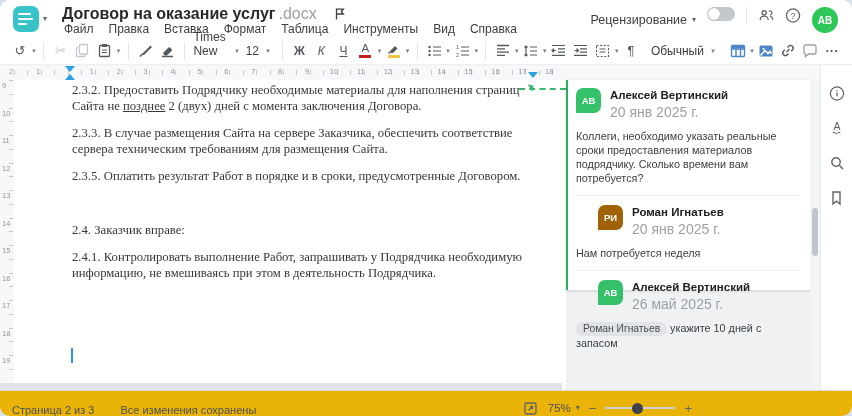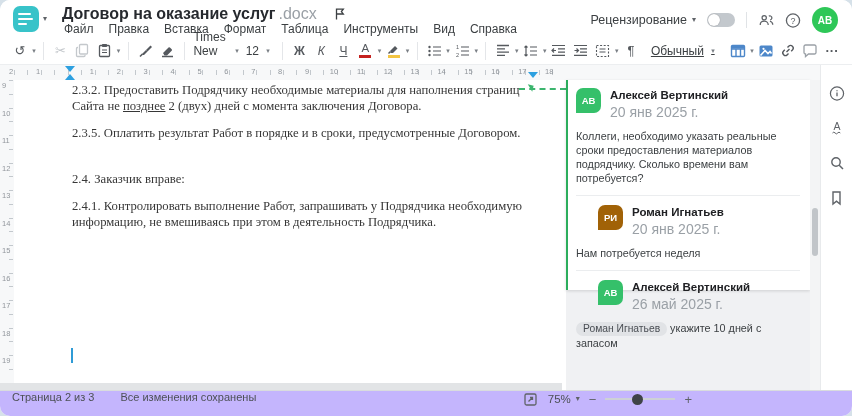--- a/index.html
+++ b/index.html
@@ -15,39 +15,39 @@
   .logo i:nth-child(1){ width:13px; }
   .logo i:nth-child(2){ width:15px; }
   .logo i:nth-child(3){ width:9px; }
   .caret { font-size:8px; color:#5f6368; line-height:1; }
   .title-row { position:absolute; left:62px; top:5px; font-size:16px; display:flex; align-items:center; gap:3px; }
   .title-row b { color:#26292e; }
   .title-row .ext { color:#9aa0a6; font-weight:400; }
   .flag-btn { margin-left:12px; display:flex; }
   .menu-row { position:absolute; left:62px; top:21px; display:flex; gap:11px; font-size:12px; color:#3c4043; }
   .menu-row .mi { cursor:default; padding:1px 2px; }
-  .hdr-right { position:absolute; right:14px; top:7px; display:flex; align-items:center; gap:11px; }
+  .hdr-right { position:absolute; right:14px; top:7px; display:flex; gap:11px; }
   .review { font-size:12.5px; color:#3c4043; display:flex; align-items:center; gap:5px; }
   .toggle { width:28px; height:14px; border-radius:8px; background:#c3c8cd; position:relative; }
   .toggle .knob { position:absolute; left:1px; top:1px; width:12px; height:12px; border-radius:50%; background:#fff; box-shadow:0 0 1px rgba(0,0,0,.4); }
   .vdiv { width:1px; height:16px; background:#e0e3e6; }
   .avatar { width:26px; height:26px; border-radius:50%; background:#2ec758; color:#fff; font-size:10px; font-weight:700; display:flex; align-items:center; justify-content:center; }
   .icon16 { width:16px; height:16px; display:inline-flex; align-items:center; justify-content:center; }
 
   
   .tbar { position:absolute; top:37px; left:0; right:0; height:28px; display:flex; align-items:center; padding:0 10px; gap:2px; border-bottom:1px solid #eceef0; }
   .tb { height:24px; min-width:20px; display:flex; align-items:center; justify-content:center; border-radius:3px; color:#55595e; font-size:13px; }
   .tb.dis { color:#c4c8cc; }
   .tb .ltr { font-size:12px; font-weight:700; }
   .tb-caret { font-size:7px; color:#7a7f85; width:10px; display:flex; justify-content:center; }
   .tdiv { width:1px; height:18px; background:#e4e6e9; margin:0 5px; }
   .sel { display:flex; align-items:center; gap:4px; font-size:12px; color:#3c4043; padding:0 2px; }
   .sel.font { width:96px; justify-content:space-between; }
   .sel.size { width:34px; justify-content:space-between; }
-  .sel.style { width:96px; justify-content:flex-end; margin:4px 6px;text-decoration:underline; }
+  .sel.style { width:96px; justify-content:flex-end; margin:4px 6px; }
   .stack { display:flex; flex-direction:column; align-items:center; line-height:1; }
   .clrbar { width:12px; height:3px; margin-top:1px; }
   svg { display:block; }
 
   
   .ruler { position:absolute; top:65px; left:0; right:32px; height:15px; background:#f7f8f9; }
   .hticks { position:absolute; left:14px; width:546px; top:5px; height:5px;
     background:repeating-linear-gradient(90deg,#c3c8cd 0 1px,transparent 1px 13.45px); }
   .rnum { position:absolute; top:2px; transform:translateX(-50%); font-size:7.5px; color:#90959b; }
   .mk { position:absolute; width:0; height:0; }
@@ -58,21 +58,21 @@
   .main { position:absolute; top:80px; left:0; right:0; bottom:26px; background:#fff; }
   .vruler { position:absolute; left:0; top:0; bottom:7px; width:14px; background:#f7f8f9;
     }
   .vruler .vticks { position:absolute; top:0; bottom:0; left:9px; width:4px;
     background:repeating-linear-gradient(180deg,#c3c8cd 0 1px,transparent 1px 13.75px); }
   .vruler .rnum { transform:none; left:2px; top:auto; }
   .page { position:absolute; left:14px; top:0; width:548px; bottom:7px; background:#fff; }
   .page-gap { position:absolute; left:0; width:562px; bottom:0; height:7px; background:#e2e4e6; }
   .doc-text { position:absolute; left:58px; top:2px; width:464px; font-family:"Liberation Serif","DejaVu Serif",serif; font-size:12.7px; line-height:16px; color:#373737; }
   .doc-text p { margin-bottom:11px; }
-  .doc-text p.sp { margin-top:30px; }
+  .doc-text p.sp { margin-top:38px; }
   .seg-u { text-decoration:underline; }
   .seg-bm { border-bottom:2px solid #8ab7f8; }
   .cursor { position:absolute; left:71px; top:268px; width:2px; height:15px; background:#2f9bd6; }
   .anchor { position:absolute; left:519px; top:8px; width:47px; border-top:2px dashed #3cb56e; }
   .anchor-arrow { position:absolute; left:513px; top:5px; width:0; height:0;
     border-top:6px solid #3cb56e; border-left:6px solid transparent; transform:rotate(14deg); }
 
   
   .panel { position:absolute; left:566px; width:244px; top:0; bottom:0; background:#f0f1f3; }
   .card { position:absolute; left:0; right:0; top:0; height:210px; background:#fff; border-left:2px solid #2bad5c; box-shadow:0 1px 3px rgba(0,0,0,.14); padding:6px 10px 0 8px; }
@@ -87,21 +87,21 @@
   .c-sep { height:1px; background:#ebedef; margin:10px 0 9px; }
   .pill { display:inline-block; background:#e1e3e6; border-radius:9px; padding:0px 7px; font-size:10.3px; color:#4a4e54; }
 
   
   .sbar { position:absolute; left:810px; width:10px; top:0; bottom:0; background:#f3f4f5; }
   .sbar .thumb { position:absolute; left:2px; width:6px; top:128px; height:48px; border-radius:3px; background:#c1c5c9; }
   .side { position:absolute; left:820px; right:0; top:-15px; bottom:0; background:#fff; border-left:1px solid #e8eaec; display:flex; flex-direction:column; align-items:center; padding-top:20px; gap:19px; }
   .side .icon16 { color:#5f6368; }
 
   
-  .status { position:absolute; left:0; right:0; bottom:0; height:26px; background:#c4b5fd; border-top:1px solid #d9dcde; display:flex; align-items:flex-start; padding:0 12px; font-size:11px; color:#4c5055; }
+  .status { position:absolute; left:0; right:0; bottom:0; height:26px; background:#eab308; border-top:1px solid #d9dcde; display:flex; align-items:flex-end; padding:0 12px; font-size:11px; color:#4c5055; }
   .status .pagenum { margin-right:26px; }
   .zoomctl { margin-left:auto; display:flex; align-items:center; gap:9px; margin-right:148px; }
   .zoom-val { display:flex; align-items:center; gap:5px; font-size:11.5px; }
   .slider { width:70px; height:2px; background:#cdd1d5; position:relative; }
   .slider .knob { position:absolute; top:-4.5px; left:38%; width:11px; height:11px; border-radius:50%; background:#3f4347; }
   .pm { font-size:13px; color:#5f6368; line-height:1; }
 </style>
 </head>
 <body>
 
@@ -361,20 +361,21 @@
           <span class="rnum" style="position: absolute; left: 2px; top: 221px;">17</span>
           <span class="rnum" style="position: absolute; left: 2px; top: 248.5px;">18</span>
           <span class="rnum" style="position: absolute; left: 2px; top: 276px;">19</span>
           <span class="rnum" style="position: absolute; left: 2px; top: 303.5px;">20</span>
         </div>
     </div>
 
     <div class="page">
       <div class="doc-text">
         <p><span>2.3.2. Предоставить Подрядчику необходимые материалы для наполнения страниц Сайта не </span><span class="seg-u">позднее</span><span> 2 (двух) дней с момента заключения Договора.</span></p>
+        <p><span>2.3.3. В случае размещения Сайта на сервере Заказчика, обеспечить соответствие сервера техническим требованиям для размещения Сайта.</span></p>
         <p><span>2.3.5. Оплатить результат Работ в порядке и в сроки, предусмотренные Договором.</span></p>
         <p class="sp"><span>2.4. Заказчик вправе:</span></p>
         <p><span>2.4.1. Контролировать выполнение Работ, запрашивать у Подрядчика необходимую информацию, не вмешиваясь при этом в деятельность Подрядчика.</span></p>
       </div>
       <div class="anchor-arrow"></div>
       <div class="anchor" style="left:505px"></div>
       <div class="cursor" style="left:57px"></div>
     </div>
     <div class="page-gap"></div>
 

